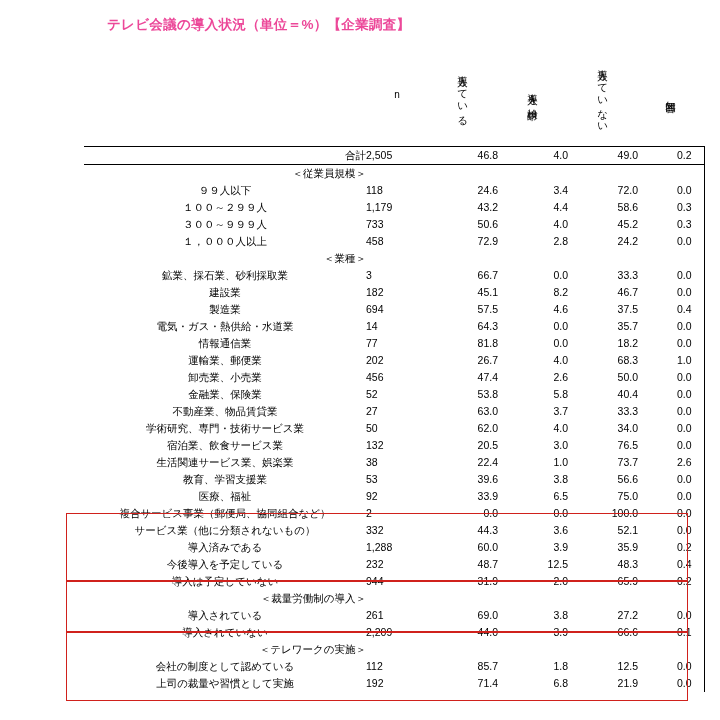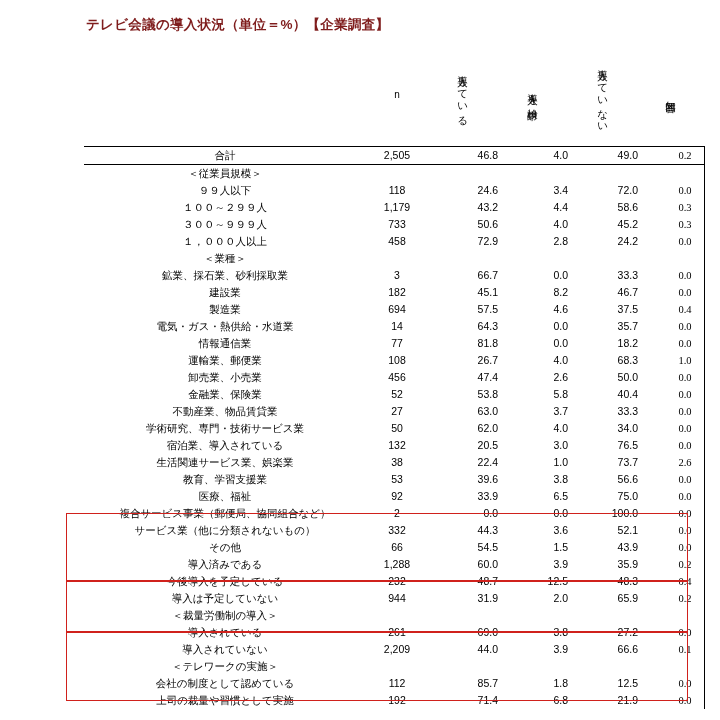--- a/index.html
+++ b/index.html
@@ -19,22 +19,22 @@
     width: 720px;
     height: 720px;
     box-sizing: border-box;
     padding: 10px 18px 10px 18px;
     background: #ffffff;
   }
   .title {
     font-size: 13.5px;
     font-weight: bold;
     letter-spacing: 0.3px;
-    margin: 6px 0 8px 68px;
-    color: #7f1d1d;
+    margin: 6px 0 8px 89px;
+    color: #ec4899;
   }
   table.survey {
     border-collapse: collapse;
     width: 620px;
     margin-left: 66px;
     table-layout: fixed;
     font-size: 10.5px;
   }
   table.survey td, table.survey th {
     padding: 0;
@@ -83,44 +83,43 @@
   }
   td.label {
     border-left: 1.6px solid #000;
     padding-left: 6px;
     text-align: center;
     white-space: nowrap;
   }
   td.num {
     border-left: 1px solid #000;
     border-right: 1px solid #000;
-    text-align: center;
+    text-align: left;
     padding-right: 10px;
   }
   td.val {
     border-right: 1px solid #000;
     text-align: right;
     padding-right: 14px;
   }
   td.val.last {
     border-right: 1.6px solid #000;
     padding-right: 12px;
-    font-family: Liberation Serif, serif;
   }
   tr.total td {
     border-top: 1.6px solid #000;
     border-bottom: 1.6px solid #000;
   }
   tr.total td.label {
-    text-align: center;
+    text-align: right;
     padding-left: 0;
     margin-top: 16px;
   }
   tr.section td.label {
-    text-align: center;
+    text-align: right;
   }
   
   .redbox {
     position: absolute;
     border: 1.3px solid #d0211c;
     pointer-events: none;
   }
 </style>
 </head>
 <body>
@@ -256,21 +255,21 @@
         <tr>
           <td class="label">情報通信業</td>
           <td class="num">77</td>
           <td class="val">81.8</td>
           <td class="val">0.0</td>
           <td class="val">18.2</td>
           <td class="val last">0.0</td>
         </tr>
         <tr>
           <td class="label">運輸業、郵便業</td>
-          <td class="num">108</td>
+          <td class="num">202</td>
           <td class="val">26.7</td>
           <td class="val">4.0</td>
           <td class="val">68.3</td>
           <td class="val last">1.0</td>
         </tr>
         <tr>
           <td class="label">卸売業、小売業</td>
           <td class="num">456</td>
           <td class="val">47.4</td>
           <td class="val">2.6</td>
@@ -295,21 +294,21 @@
         </tr>
         <tr>
           <td class="label">学術研究、専門・技術サービス業</td>
           <td class="num">50</td>
           <td class="val">62.0</td>
           <td class="val">4.0</td>
           <td class="val">34.0</td>
           <td class="val last">0.0</td>
         </tr>
         <tr>
-          <td class="label">宿泊業、導入されている</td>
+          <td class="label">宿泊業、飲食サービス業</td>
           <td class="num">132</td>
           <td class="val">20.5</td>
           <td class="val">3.0</td>
           <td class="val">76.5</td>
           <td class="val last">0.0</td>
         </tr>
         <tr>
           <td class="label">生活関連サービス業、娯楽業</td>
           <td class="num">38</td>
           <td class="val">22.4</td>
@@ -343,28 +342,20 @@
         </tr>
         <tr>
           <td class="label">サービス業（他に分類されないもの）</td>
           <td class="num">332</td>
           <td class="val">44.3</td>
           <td class="val">3.6</td>
           <td class="val">52.1</td>
           <td class="val last">0.0</td>
         </tr>
         <tr>
-          <td class="label">その他</td>
-          <td class="num">66</td>
-          <td class="val">54.5</td>
-          <td class="val">1.5</td>
-          <td class="val">43.9</td>
-          <td class="val last">0.0</td>
-        </tr>
-        <tr>
           <td class="label">導入済みである</td>
           <td class="num">1,288</td>
           <td class="val">60.0</td>
           <td class="val">3.9</td>
           <td class="val">35.9</td>
           <td class="val last">0.2</td>
         </tr>
         <tr>
           <td class="label">今後導入を予定している</td>
           <td class="num">232</td>

